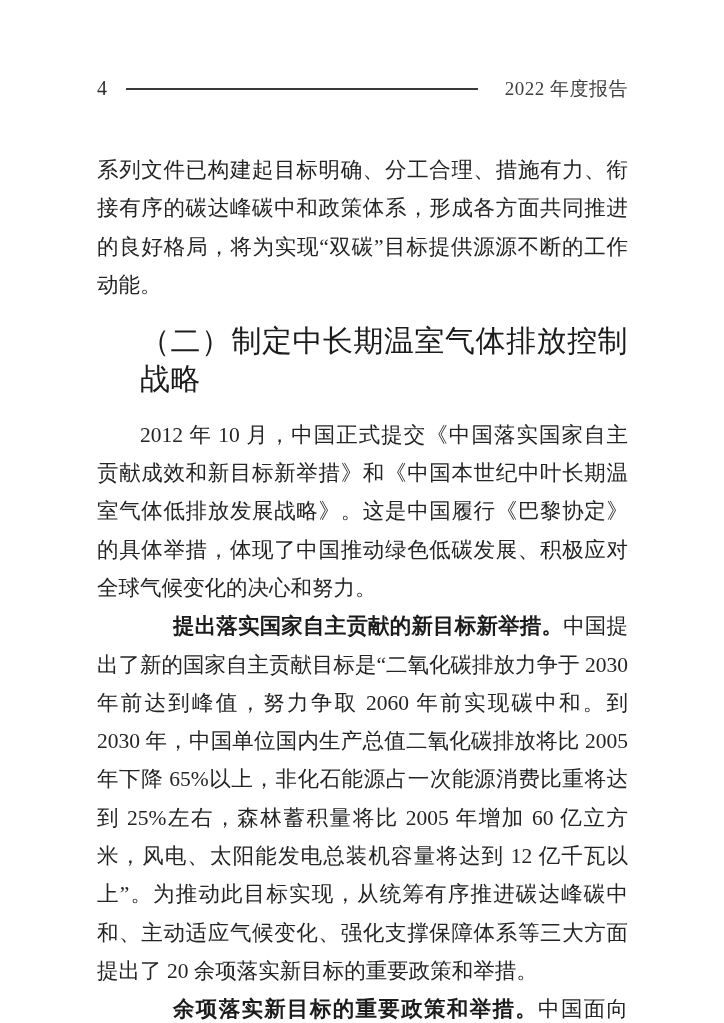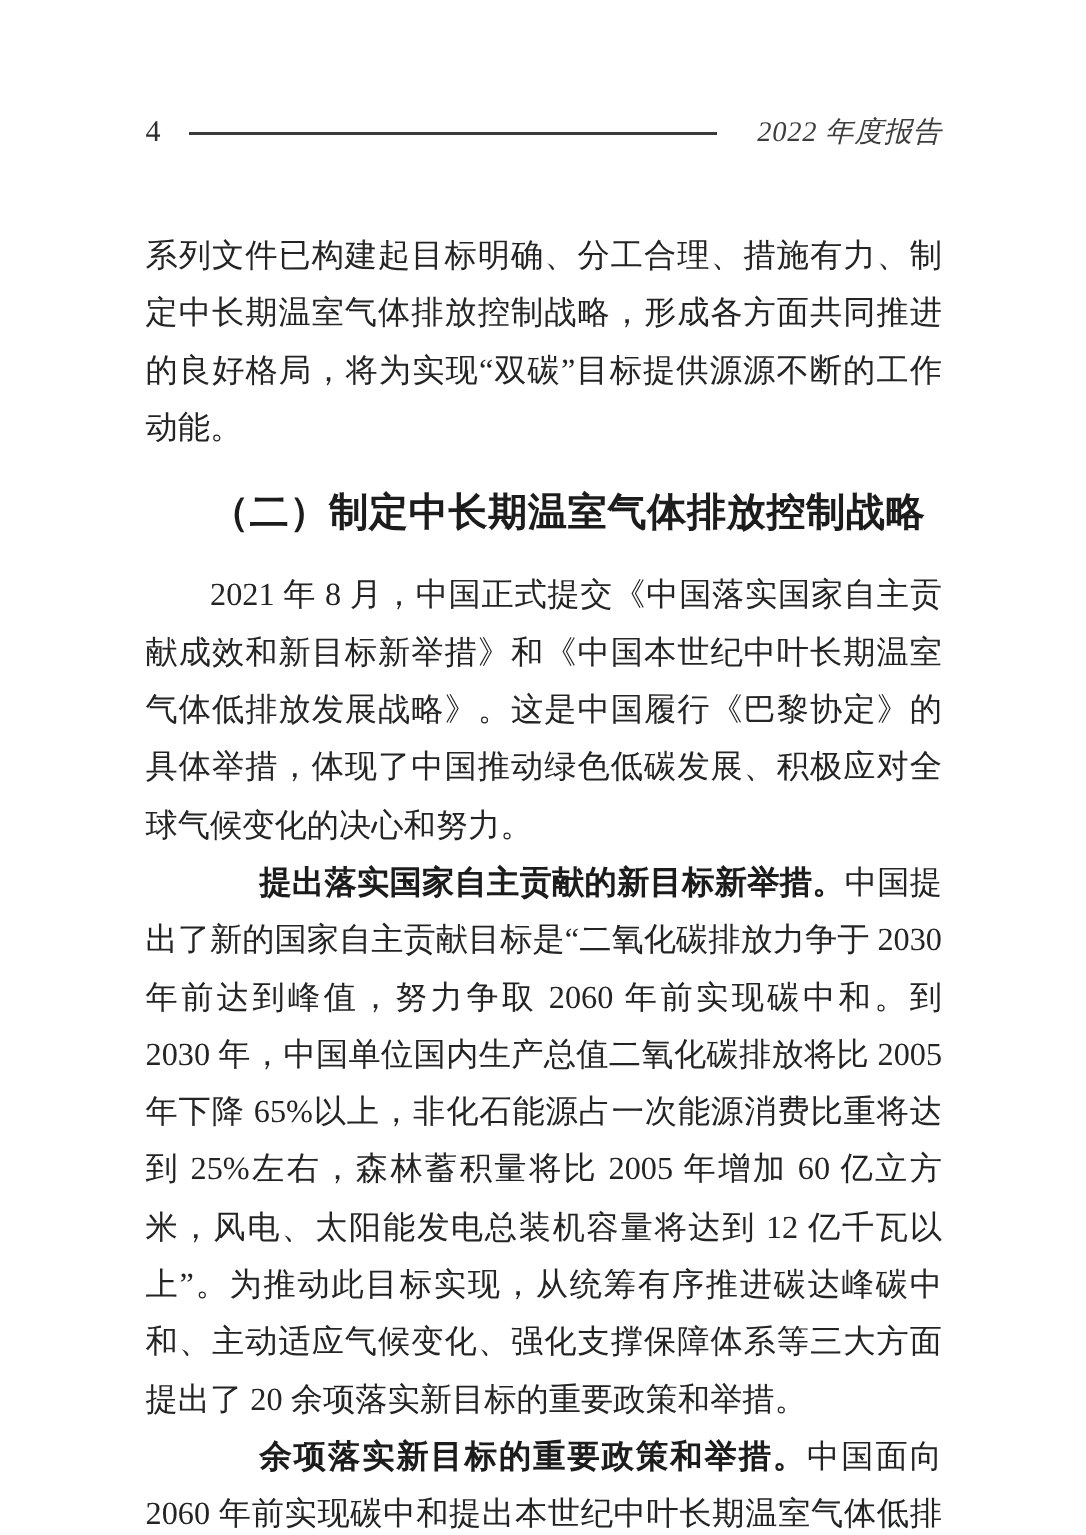--- a/index.html
+++ b/index.html
@@ -37,21 +37,20 @@
     margin: 0 27px 0 19px;
     position: relative;
     top: 1px;
   }
   .report-title {
     font-size: 19px;
     color: #3d3d3d;
     line-height: 1;
     letter-spacing: 0.5px;
     white-space: nowrap;
-    font-style: italic;
   }
   
   .content {
     position: absolute;
     top: 151px;
     left: 97px;
     width: 531px;
     color: #242424;
   }
   .para {
@@ -61,22 +60,22 @@
     text-align: justify;
     text-justify: inter-ideograph;
   }
   .para.indent {
     text-indent: 2em;
   }
   .section-heading {
     margin: 18px 0 17px 0;
     padding-left: 43px;
     font-family: "Liberation Sans", "DejaVu Sans", sans-serif;
-    font-weight: 700;
-    font-size: 26px;
+    font-weight: 400;
+    font-size: 30px;
     line-height: 38.3px;
     color: #1c1c1c;
     letter-spacing: 0.5px;
   }
   .lead {
     font-family: "Liberation Sans", "DejaVu Sans", sans-serif;
     font-weight: 700;
     color: #1c1c1c;
     margin-left: 33px;
   }
@@ -87,25 +86,25 @@
 <div class="page">
 
   <header class="page-header">
     <span class="page-num">4</span>
     <span class="header-rule"></span>
     <span class="report-title">2022 年度报告</span>
   </header>
 
   <main class="content">
 
-    <p class="para">系列文件已构建起目标明确、分工合理、措施有力、制定中长期温室气体排放控制战略，形成各方面共同推进的良好格局，将为实现“双碳”目标提供源源不断的工作动能。</p>
+    <p class="para">系列文件已构建起目标明确、分工合理、措施有力、衔接有序的碳达峰碳中和政策体系，形成各方面共同推进的良好格局，将为实现“双碳”目标提供源源不断的工作动能。</p>
 
     <h2 class="section-heading">（二）制定中长期温室气体排放控制战略</h2>
 
-    <p class="para indent">2021 年 8 月，中国正式提交《中国落实国家自主贡献成效和新目标新举措》和《中国本世纪中叶长期温室气体低排放发展战略》。这是中国履行《巴黎协定》的具体举措，体现了中国推动绿色低碳发展、积极应对全球气候变化的决心和努力。</p>
+    <p class="para indent">2012 年 10 月，中国正式提交《中国落实国家自主贡献成效和新目标新举措》和《中国本世纪中叶长期温室气体低排放发展战略》。这是中国履行《巴黎协定》的具体举措，体现了中国推动绿色低碳发展、积极应对全球气候变化的决心和努力。</p>
 
     <p class="para indent"><b class="lead">提出落实国家自主贡献的新目标新举措。</b><span>中国提出了新的国家自主贡献目标是“二氧化碳排放力争于 2030 年前达到峰值，努力争取 2060 年前实现碳中和。到 2030 年，中国单位国内生产总值二氧化碳排放将比 2005 年下降 65%以上，非化石能源占一次能源消费比重将达到 25%左右，森林蓄积量将比 2005 年增加 60 亿立方米，风电、太阳能发电总装机容量将达到 12 亿千瓦以上”。为推动此目标实现，从统筹有序推进碳达峰碳中和、主动适应气候变化、强化支撑保障体系等三大方面提出了 20 余项落实新目标的重要政策和举措。</span></p>
 
     <p class="para indent"><b class="lead">余项落实新目标的重要政策和举措。</b><span>中国面向 2060 年前实现碳中和提出本世纪中叶长期温室气体低排放发展的基本方针、</span></p>
 
   </main>
 
 </div>
 
 </body></html>

